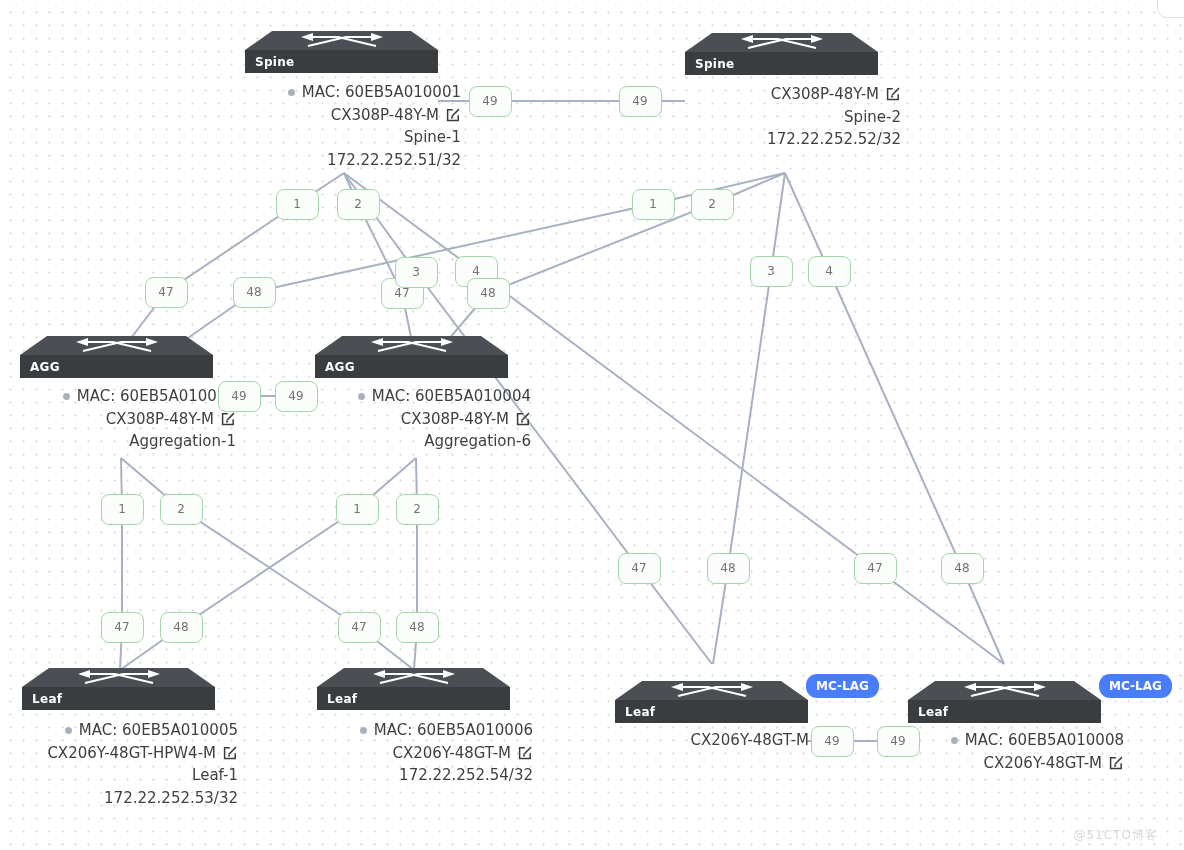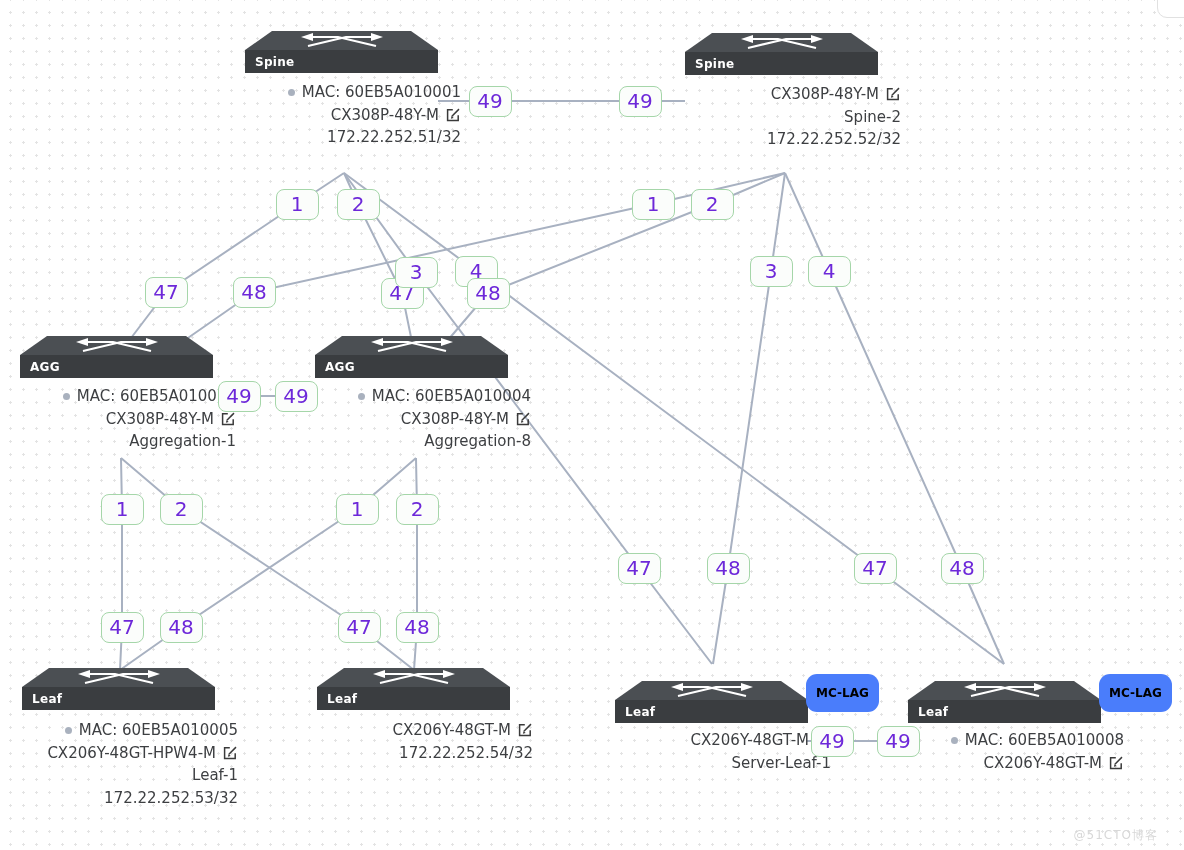--- a/index.html
+++ b/index.html
@@ -17,25 +17,25 @@
           display:flex;align-items:center;justify-content:center;}
   .sw-front{height:23px;background:#3a3d40;display:flex;align-items:center;padding:0 16px 0 10px;box-sizing:border-box;justify-content:flex-end;}
   .tier{color:#fff;font-weight:bold;font-size:12px;letter-spacing:.3px;margin-right:10px;flex:0 0 auto;}
   .ports{flex:1;position:relative;height:12px;}
   .port-row{height:4px;margin-bottom:2px;background:repeating-linear-gradient(90deg,#d6d6d6 0 4px,rgba(0,0,0,0) 4px 6px);}
   .ports::after{content:"";position:absolute;inset:0;background:repeating-linear-gradient(90deg,rgba(0,0,0,0) 0 20px,#3a3d40 20px 24px);}
   .ntext{position:absolute;left:-24px;width:240px;text-align:right;font-size:15px;color:#3d3f42;line-height:22.5px;}
   .nline{white-space:nowrap;}
   .dot{display:inline-block;width:7px;height:7px;border-radius:50%;background:#a9b1be;margin-right:7px;vertical-align:1px;}
   .edit-ic{vertical-align:-3px;margin-left:6px;cursor:pointer;}
-  .mclag{position:absolute;left:191px;top:-7px;background:#4a7dfb;color:#000000;font-size:12px;font-weight:bold;
-         padding:12px 10px;border-radius:11px;white-space:nowrap;z-index:6;}
+  .mclag{position:absolute;left:191px;top:-7px;background:#4a7dfb;color:#ffffff;font-size:12px;font-weight:bold;
+         padding:5px 10px;border-radius:11px;white-space:nowrap;z-index:6;}
   .badge{position:absolute;width:43px;height:31px;box-sizing:border-box;border:1.5px solid #a5d6a9;
          background:#fbfdfb;border-radius:8px;display:flex;align-items:center;justify-content:center;
-         font-size:20px;color:#6d28d9;z-index:5;cursor:pointer;}
+         font-size:12px;color:#737373;z-index:5;cursor:pointer;}
   .panel-corner{position:absolute;left:1157px;top:-28px;width:90px;height:44px;background:#fff;
          border:1px solid #e1e1e1;border-radius:10px;z-index:7;}
   .watermark{position:absolute;right:26px;top:827px;font-size:12px;color:#d8d8d8;letter-spacing:1px;z-index:7;}
 </style>
 </head>
 <body>
 
 <div id="canvas">
   <svg id="links-svg" width="1184" height="850">
       <polyline points="438,101 685,101"></polyline>
@@ -103,20 +103,21 @@
         <span class="ports"><span class="port-row"></span><span class="port-row"></span></span>
       </div>
     </div>
     <div class="ntext" style="top: 50px;">
       <div class="nline"><span class="dot"></span><span>MAC: 60EB5A010001</span></div>
       <div class="nline"><span>CX308P-48Y-M</span><svg class="edit-ic" width="16" height="16" viewBox="0 0 16 16">
             <path d="M13.2 8.2 V13.4 H2.6 V2.8 H7.8" stroke="#3a3a3a" stroke-width="1.5" fill="none"></path>
             <path d="M6.9 9.2 L14 2.1" stroke="#3a3a3a" stroke-width="1.5" fill="none"></path>
             <path d="M6.6 9.1 l-0.7 2.7 2.7-0.7 z" fill="#3a3a3a"></path>
           </svg></div>
+      <div class="nline">Spine-1</div>
       <div class="nline">172.22.252.51/32</div>
     </div>
   </div>
 
   <div class="node" style="left: 685px; top: 33px;">
     <div class="switch">
       <div class="sw-top">
         <svg width="88" height="16" viewBox="0 0 88 16">
           <polyline points="78,13 40,4 14,4" stroke="#fff" stroke-width="2.2" fill="none"></polyline>
           <polygon points="15,0 3,4 15,8" fill="#fff"></polygon>
@@ -181,21 +182,21 @@
         <span class="ports"><span class="port-row"></span><span class="port-row"></span></span>
       </div>
     </div>
     <div class="ntext" style="top: 49px;">
       <div class="nline"><span class="dot"></span><span>MAC: 60EB5A010004</span></div>
       <div class="nline"><span>CX308P-48Y-M</span><svg class="edit-ic" width="16" height="16" viewBox="0 0 16 16">
             <path d="M13.2 8.2 V13.4 H2.6 V2.8 H7.8" stroke="#3a3a3a" stroke-width="1.5" fill="none"></path>
             <path d="M6.9 9.2 L14 2.1" stroke="#3a3a3a" stroke-width="1.5" fill="none"></path>
             <path d="M6.6 9.1 l-0.7 2.7 2.7-0.7 z" fill="#3a3a3a"></path>
           </svg></div>
-      <div class="nline">Aggregation-8</div>
+      <div class="nline">Aggregation-6</div>
     </div>
   </div>
 
   <div class="node" style="left: 22px; top: 668px;">
     <div class="switch">
       <div class="sw-top">
         <svg width="88" height="16" viewBox="0 0 88 16">
           <polyline points="78,13 40,4 14,4" stroke="#fff" stroke-width="2.2" fill="none"></polyline>
           <polygon points="15,0 3,4 15,8" fill="#fff"></polygon>
           <polyline points="10,13 48,4 74,4" stroke="#fff" stroke-width="2.2" fill="none"></polyline>
@@ -228,20 +229,21 @@
           <polyline points="10,13 48,4 74,4" stroke="#fff" stroke-width="2.2" fill="none"></polyline>
           <polygon points="73,0 85,4 73,8" fill="#fff"></polygon>
         </svg>
       </div>
       <div class="sw-front">
         <span class="tier">Leaf</span>
         <span class="ports"><span class="port-row"></span><span class="port-row"></span></span>
       </div>
     </div>
     <div class="ntext" style="top: 51px;">
+      <div class="nline"><span class="dot"></span><span>MAC: 60EB5A010006</span></div>
       <div class="nline"><span>CX206Y-48GT-M</span><svg class="edit-ic" width="16" height="16" viewBox="0 0 16 16">
             <path d="M13.2 8.2 V13.4 H2.6 V2.8 H7.8" stroke="#3a3a3a" stroke-width="1.5" fill="none"></path>
             <path d="M6.9 9.2 L14 2.1" stroke="#3a3a3a" stroke-width="1.5" fill="none"></path>
             <path d="M6.6 9.1 l-0.7 2.7 2.7-0.7 z" fill="#3a3a3a"></path>
           </svg></div>
       <div class="nline">172.22.252.54/32</div>
     </div>
   </div>
 
   <div class="node" style="left: 615px; top: 681px;">
@@ -259,21 +261,20 @@
         <span class="tier">Leaf</span>
         <span class="ports"><span class="port-row"></span><span class="port-row"></span></span>
       </div>
     </div>
     <div class="ntext" style="top: 48px;">
       <div class="nline"><span>CX206Y-48GT-M</span><svg class="edit-ic" width="16" height="16" viewBox="0 0 16 16">
             <path d="M13.2 8.2 V13.4 H2.6 V2.8 H7.8" stroke="#3a3a3a" stroke-width="1.5" fill="none"></path>
             <path d="M6.9 9.2 L14 2.1" stroke="#3a3a3a" stroke-width="1.5" fill="none"></path>
             <path d="M6.6 9.1 l-0.7 2.7 2.7-0.7 z" fill="#3a3a3a"></path>
           </svg></div>
-      <div class="nline">Server-Leaf-1</div>
     </div>
   </div>
 
   <div class="node" style="left: 908px; top: 681px;">
     <div class="mclag">MC-LAG</div>
     <div class="switch">
       <div class="sw-top">
         <svg width="88" height="16" viewBox="0 0 88 16">
           <polyline points="78,13 40,4 14,4" stroke="#fff" stroke-width="2.2" fill="none"></polyline>
           <polygon points="15,0 3,4 15,8" fill="#fff"></polygon>

